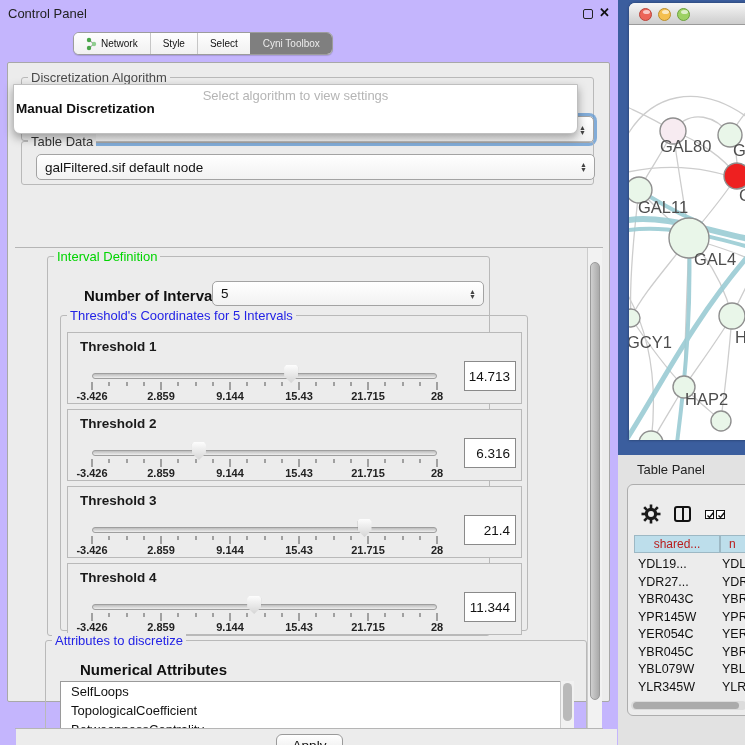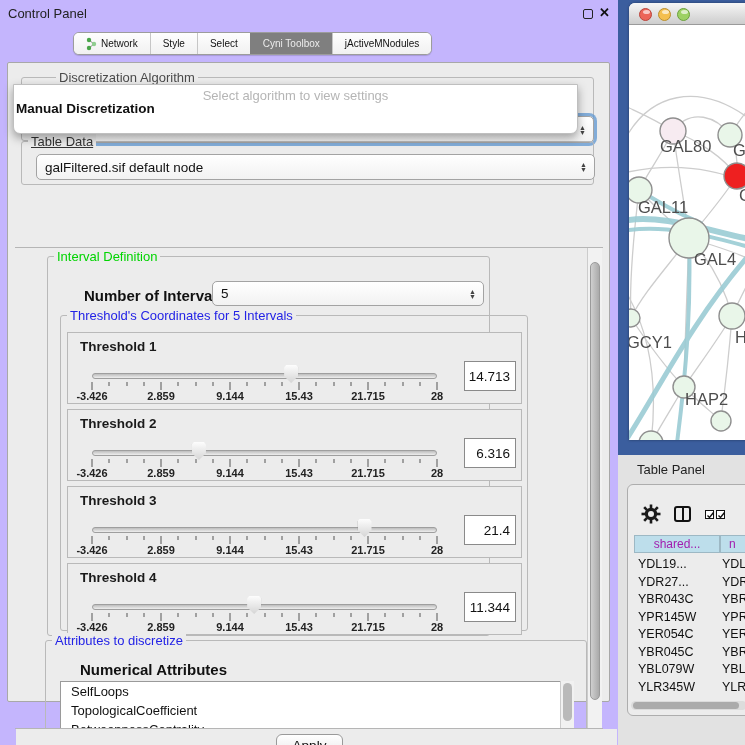--- a/index.html
+++ b/index.html
@@ -19,21 +19,21 @@
   .toptabs{left:73px;top:32px;}
   .bottabs{left:143px;top:703px;}
 
   .inner{position:absolute;left:7px;top:62px;width:603px;height:640px;background:#ececec;border:1px solid #a8a8a8;border-radius:2px;}
 
   
   .fs{position:absolute;border:1px solid #b9b9b9;border-radius:3px;}
   .fs>.legend{position:absolute;top:-8px;left:6px;background:#ececec;padding:0 3px;font-size:13px;}
   .leg-green{color:#00d400;}
   .leg-blue{color:#2323e6;}
-  .leg-gray{color:#4a4a4a;margin-left:28px;}
+  .leg-gray{color:#4a4a4a;}
 
   .combo{position:absolute;background:linear-gradient(#ffffff,#f2f2f2);border:1px solid #a3a3a3;border-radius:5px;display:flex;align-items:center;padding:0 8px;font-size:13.5px;color:#111;}
   .spin{position:absolute;right:7px;top:50%;transform:translateY(-50%);display:flex;flex-direction:column;line-height:5px;font-size:7px;color:#444;}
 
   
   .popup{position:absolute;left:13px;top:84px;width:565px;height:50px;background:#fff;border:1px solid #bfbfbf;border-radius:0 0 7px 7px;box-shadow:0 4px 10px rgba(0,0,0,.35);z-index:50;}
   .pop-ph{position:absolute;left:0;right:0;top:3px;text-align:center;color:#b5b5b5;font-size:13px;}
   .pop-it{position:absolute;left:2px;font-size:13.5px;color:#111;white-space:nowrap;}
   .pop-it.b{font-weight:bold;top:16px;}
   .pop-it.n{top:32px;}
@@ -81,21 +81,21 @@
   
   .tpanel{position:absolute;left:618px;top:455px;width:127px;height:290px;background:#e2e2e2;overflow:hidden;}
   .tp-title{position:absolute;left:19px;top:7px;font-size:13px;color:#222;}
   .tp-inner{position:absolute;left:9px;top:29px;width:124px;height:232px;background:#ececec;border:1px solid #adadad;border-radius:6px;overflow:hidden;}
   .gearsvg{position:absolute;left:13px;top:19px;}
   .spliticon{position:absolute;left:46px;top:21px;width:17px;height:16px;border:2px solid #111;border-radius:3px;}
   .spliticon::after{content:"";position:absolute;left:5.5px;top:0;width:2px;height:12px;background:#111;}
   .cb{position:absolute;top:25px;width:9px;height:9px;border:1.4px solid #111;background:#fff;}
   .cb svg{position:absolute;left:0px;top:0px;}
   .cb1{left:77px;}.cb2{left:88px;}
-  .thead{position:absolute;top:50px;height:18px;font-size:12px;display:flex;align-items:center;background:#bddeeb;border:1px solid #9db8c4;color:#a21caf;}
+  .thead{position:absolute;top:50px;height:18px;font-size:12px;display:flex;align-items:center;background:#bddeeb;border:1px solid #9db8c4;color:#b91c1c;}
   .th1{left:6px;width:86px;justify-content:center;}
   .th2{left:92px;width:60px;padding-left:8px;}
   .trows{position:absolute;left:4px;top:72px;width:120px;height:142px;overflow:hidden;background:#ececec;}
   .trow{height:17.5px;font-size:12.5px;color:#111;position:relative;white-space:nowrap;}
   .trow .c1{position:absolute;left:6px;}
   .trow .c2{position:absolute;left:90px;}
   .hsb{position:absolute;left:3px;top:216px;width:116px;height:9px;background:#dcdcdc;border-radius:5px;}
   .hsb i{position:absolute;left:2px;top:1px;width:106px;height:7px;border-radius:4px;background:#ababab;}
 </style>
 </head>
@@ -121,36 +121,33 @@
       </div>
       <div class="tab">
           <span>Style</span>
         </div>
       <div class="tab">
           <span>Select</span>
         </div>
       <div class="tab sel">
           <span>Cyni Toolbox</span>
         </div>
-      <div class="tab">
-          <span>jActiveMNodules</span>
-        </div>
     </div>
 
     <div class="inner">
 
       <div class="fs" style="left:13px;top:14px;width:573px;height:64px;">
         <span class="legend leg-gray">Discretization Algorithm</span>
         <div class="combo" style="left:14px;top:38px;width:558px;height:27px;box-shadow:0 0 0 3px rgba(95,151,210,.75);">
           <span class="spin">▲<br>▼</span>
         </div>
       </div>
 
       <div class="fs" style="left:13px;top:78px;width:573px;height:44px;">
-        <span class="legend" style="color:#333;text-decoration:underline;">Table Data</span>
+        <span class="legend" style="color:#333;">Table Data</span>
         <div class="combo" style="left:14px;top:12px;width:559px;height:26px;">
           <span>galFiltered.sif default node</span>
           <span class="spin">▲<br>▼</span>
         </div>
       </div>
 
       <div class="scrollarea" style="left:7px;">
 
         <div class="fs" style="left:32px;top:8px;width:443px;height:380px;">
           <span class="legend leg-green">Interval Definition</span>

